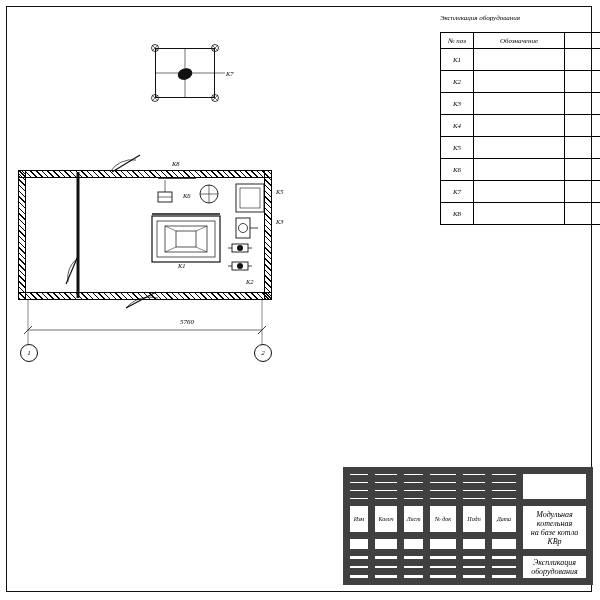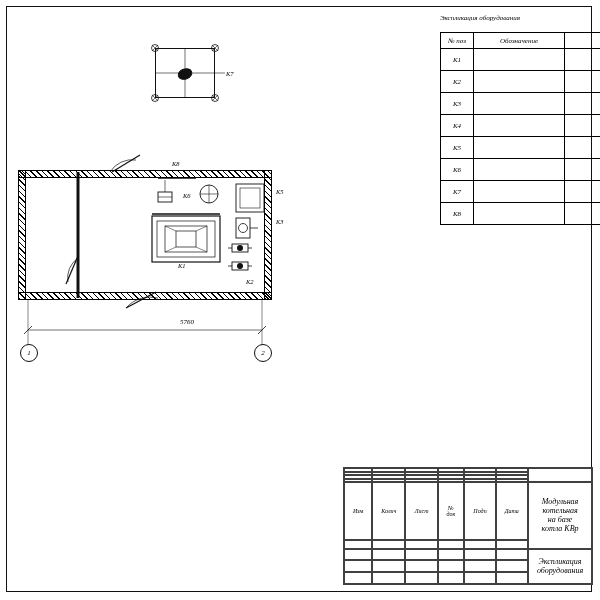--- a/index.html
+++ b/index.html
@@ -10,21 +10,21 @@
   #spec{position:absolute;left:440px;top:32px;width:250px;border-collapse:collapse;font-size:7px;}
   #spec td,#spec th{border:1px solid #000;height:21px;padding:0 3px;font-weight:normal;font-style:italic;margin-left:16px;}
   #spec th{height:15px;text-align:center;font-size:7px;}
   #spec td.pos{width:26px;text-align:center;}
   #spec td.des{width:84px;}
   #spec td.nam{text-align:right;}
   #spec-title{position:absolute;left:440px;top:14px;font-size:7px;font-style:italic;white-space:nowrap;}
   
   #tblock{position:absolute;left:343px;top:467px;width:250px;height:118px;}
   #tblock table{border-collapse:collapse;width:100%;height:100%;font-size:6px;}
-  #tblock td{border:2px solid #404040;font-style:italic;padding:0 8px;}
+  #tblock td{border:7px solid #404040;font-style:italic;padding:0 1px;}
   .tb-c{text-align:center;}
   .tb-big{font-size:8px;text-align:center;}
   
   #plan{position:absolute;left:0;top:0;width:440px;height:380px;}
   .hatch{position:absolute;background:
      repeating-linear-gradient(45deg,#000 0 1px,transparent 1px 4px);
      border:1px solid #000;box-sizing:border-box;}
   .dim-text{position:absolute;font-size:7px;font-style:italic;margin-left:48px;}
   .circ-num{position:absolute;width:16px;height:16px;border:1px solid #111;border-radius:50%;
      font-size:7px;line-height:16px;text-align:center;font-style:italic;background:#fff;}

